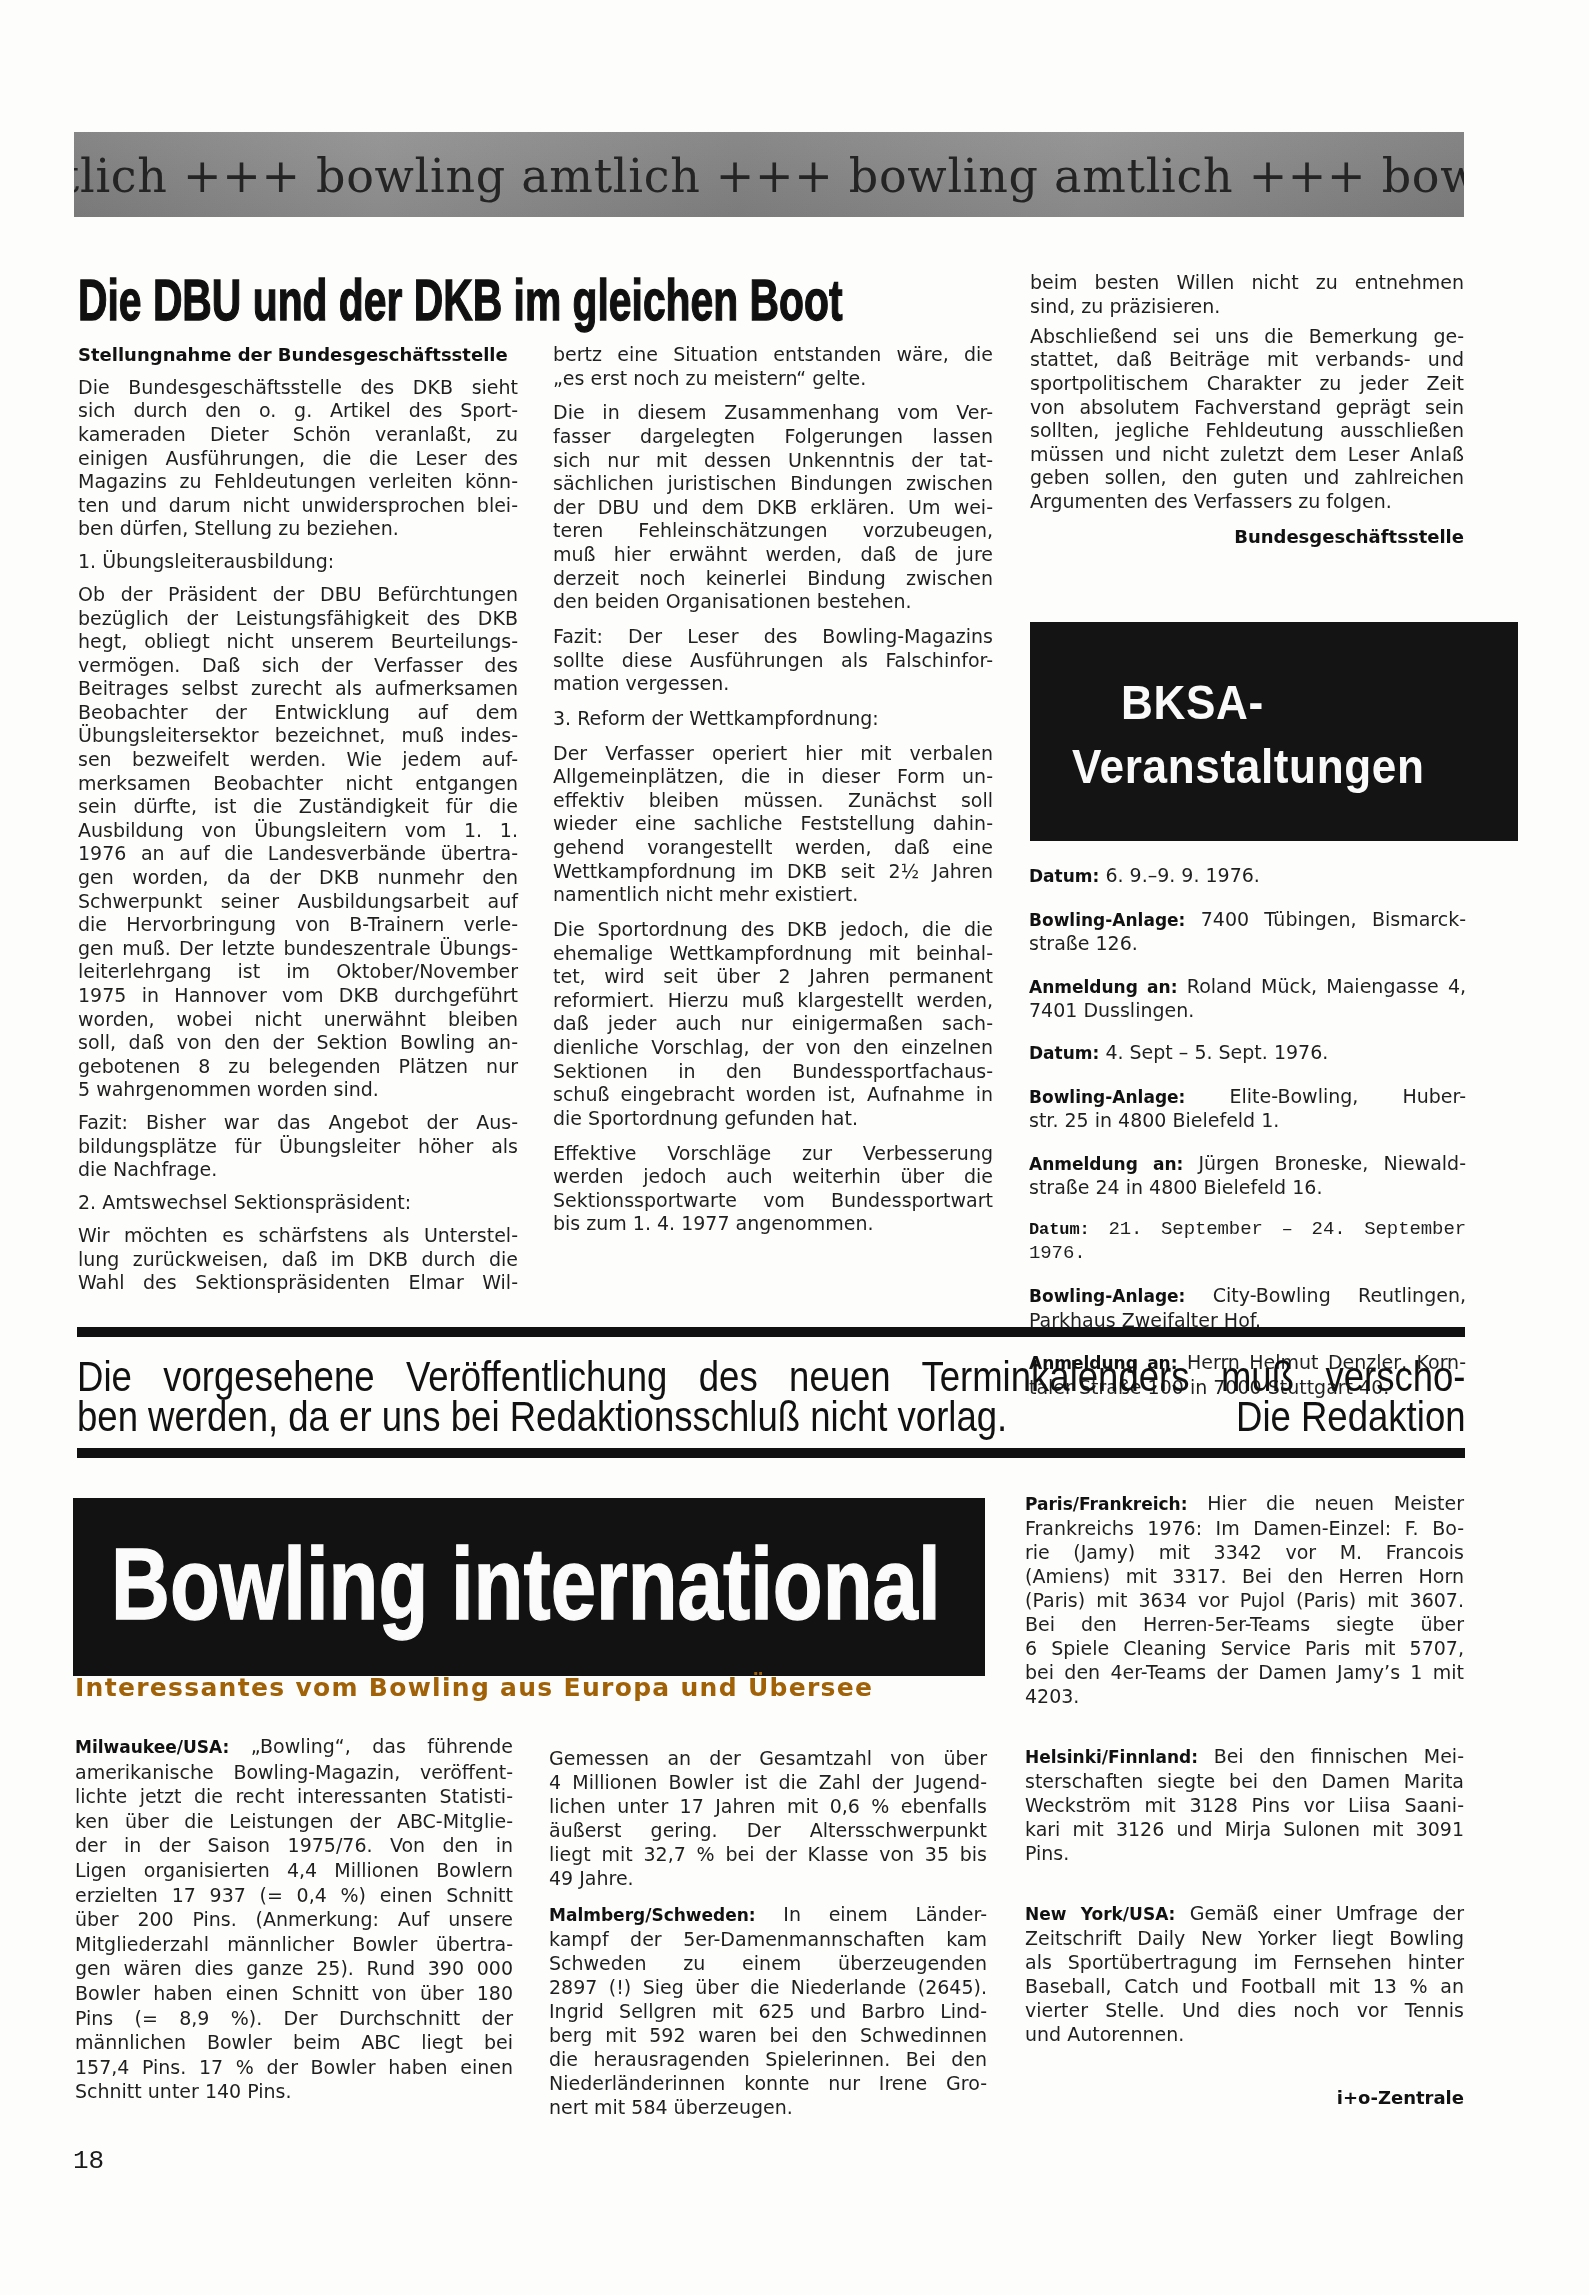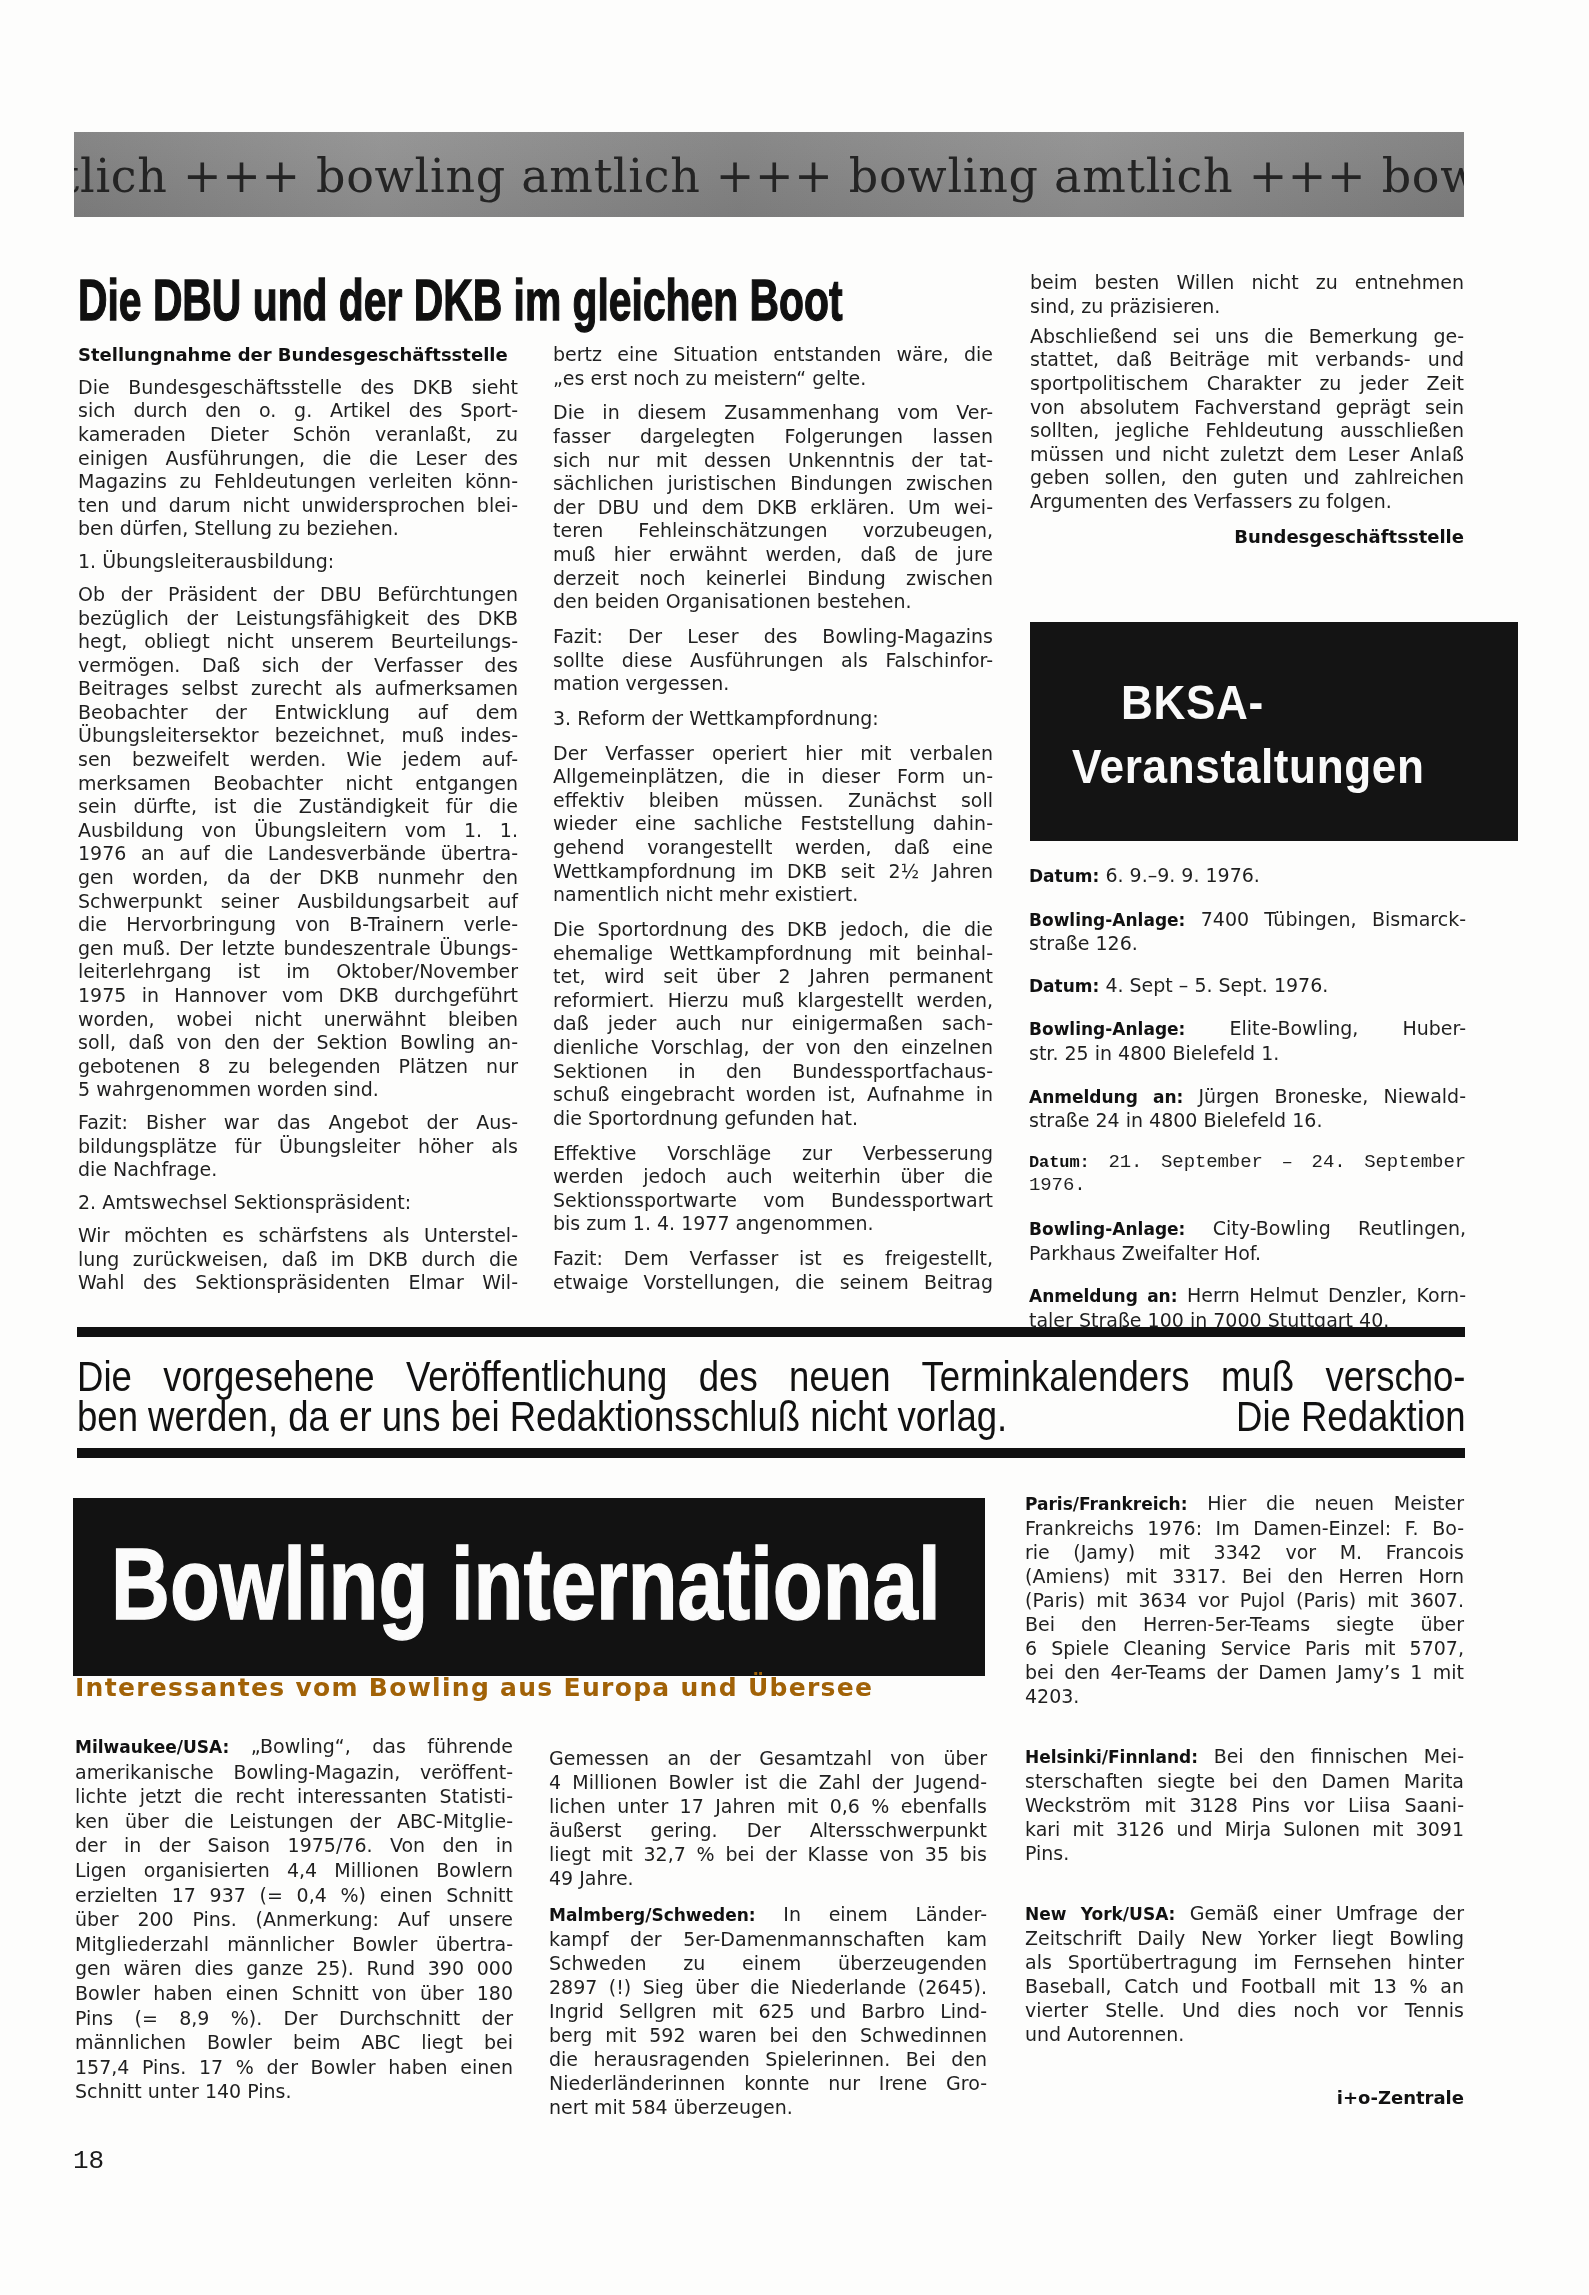--- a/index.html
+++ b/index.html
@@ -169,24 +169,20 @@
         <div class="ln"><span>Sektionen in den Bundessportfachaus-</span></div>
         <div class="ln"><span>schuß eingebracht worden ist, Aufnahme in</span></div>
         <div class="ln last"><span>die Sportordnung gefunden hat.</span></div>
       </div>
       <div class="blk para">
         <div class="ln"><span>Effektive Vorschläge zur Verbesserung</span></div>
         <div class="ln"><span>werden jedoch auch weiterhin über die</span></div>
         <div class="ln"><span>Sektionssportwarte vom Bundessportwart</span></div>
         <div class="ln last"><span>bis zum 1. 4. 1977 angenommen.</span></div>
       </div>
-      <div class="blk para">
-        <div class="ln"><span>Fazit: Dem Verfasser ist es freigestellt,</span></div>
-        <div class="ln"><span>etwaige Vorstellungen, die seinem Beitrag</span></div>
-      </div>
     </div>
   <div id="col-a3" class="flow">
       <div class="blk para">
         <div class="ln"><span>beim besten Willen nicht zu entnehmen</span></div>
         <div class="ln last"><span>sind, zu präzisieren.</span></div>
       </div>
       <div class="blk para">
         <div class="ln"><span>Abschließend sei uns die Bemerkung ge-</span></div>
         <div class="ln"><span>stattet, daß Beiträge mit verbands- und</span></div>
         <div class="ln"><span>sportpolitischem Charakter zu jeder Zeit</span></div>
@@ -207,20 +203,24 @@
   </div>
 
   <div id="events" class="flow">
       <div class="ev-group">
         <div class="ev-item">
           <div class="ln last"><span class="lead">Datum:</span> <span>6. 9.–9. 9. 1976.</span></div>
         </div>
         <div class="ev-item">
           <div class="ln"><span class="lead">Bowling-Anlage:</span> <span>7400 Tübingen, Bismarck-</span></div>
           <div class="ln last"><span>straße 126.</span></div>
+        </div>
+        <div class="ev-item">
+          <div class="ln"><span class="lead">Anmeldung an:</span> <span>Roland Mück, Maiengasse 4,</span></div>
+          <div class="ln last"><span>7401 Dusslingen.</span></div>
         </div>
       </div>
       <div class="ev-group">
         <div class="ev-item">
           <div class="ln last"><span class="lead">Datum:</span> <span>4. Sept – 5. Sept. 1976.</span></div>
         </div>
         <div class="ev-item">
           <div class="ln"><span class="lead">Bowling-Anlage:</span> <span>Elite-Bowling, Huber-</span></div>
           <div class="ln last"><span>str. 25 in 4800 Bielefeld 1.</span></div>
         </div>

